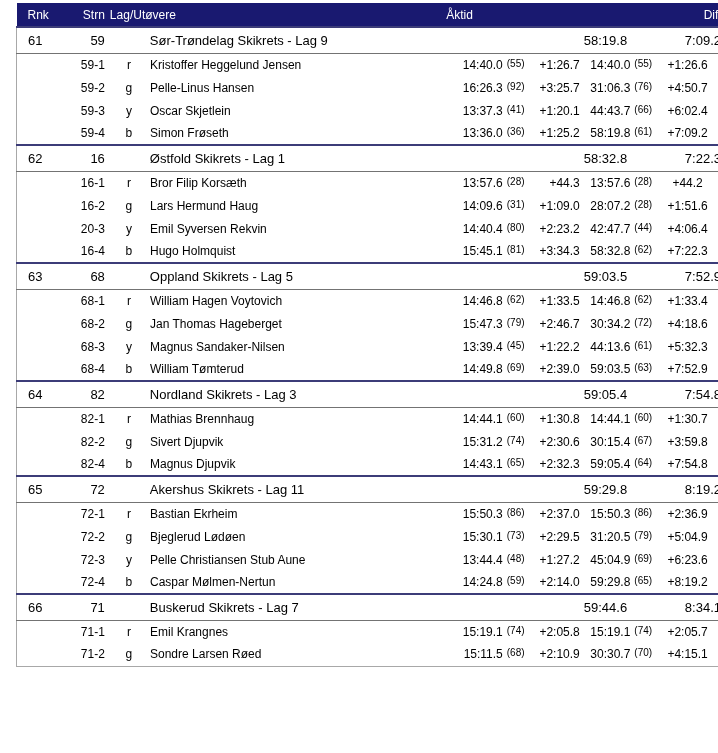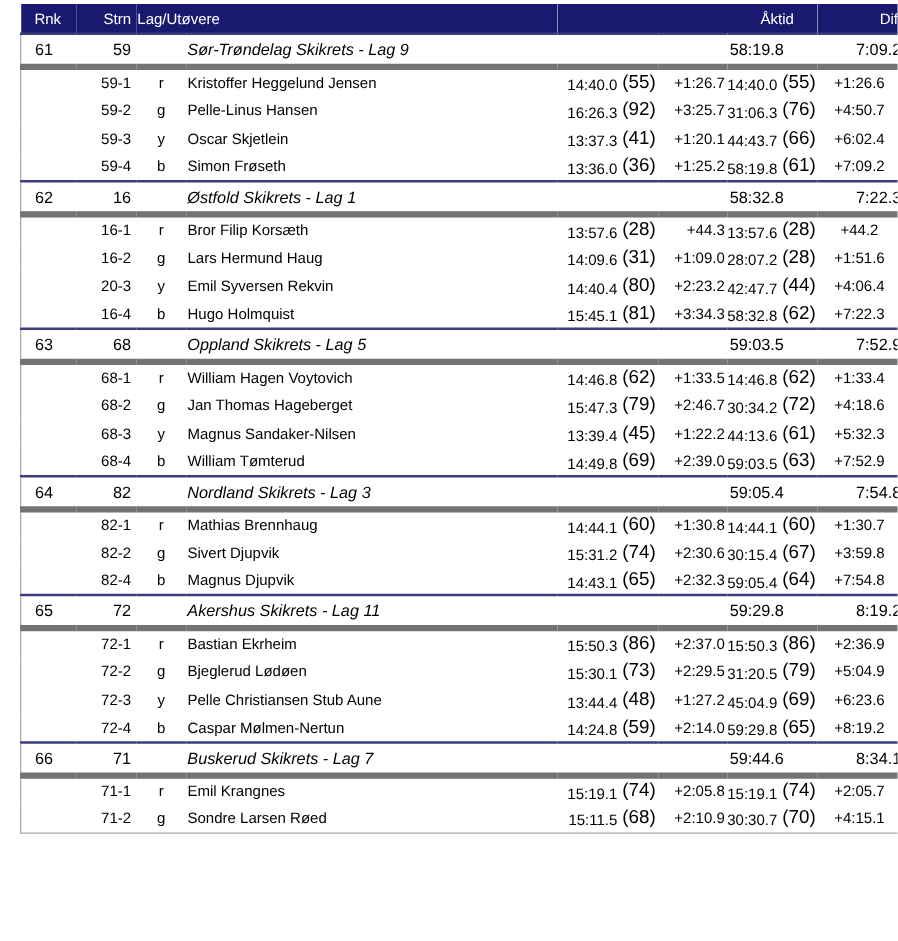--- a/index.html
+++ b/index.html
@@ -20,46 +20,46 @@
   col.c5{width:80px}  
   col.c6{width:55px}  
   col.c7{width:72px}  
   col.c8{width:71px}  
 
   thead tr{height:24px;background:#191970;color:#fff;}
   thead td{font-size:12px;vertical-align:middle;padding:0;}
   thead .h-rnk{padding-left:11px;}
   thead .h-strn{text-align:right;padding-right:4px;}
   thead .h-lag{text-align:left;padding-left:1px;}
-  thead .h-aktid{text-align:right;padding-right:19px;}
+  thead .h-aktid{padding-right:19px;}
   thead .h-diff{text-align:right;padding-right:4px;}
 
   tbody.team{
     border-left:1px solid #a8a8a8;
     border-right:1px solid #a8a8a8;
     border-top:2px solid #3c3c78;
     border-bottom:1px solid #a8a8a8;
   }
   td{padding:0;vertical-align:middle;font-size:12px;white-space:nowrap;overflow:hidden;}
 
   tr.team-row{height:26px;}
-  tr.team-row td{border-bottom:5px solid #737373;font-size:13px;}
+  tr.team-row td{border-bottom:1px solid #737373;font-size:13px;}
   tr.leg-row{height:23px;}
 
   .c-rnk{padding-left:11px;text-align:left;}
   .c-strn{text-align:right;padding-right:4px;}
   .c-leg{text-align:center;}
   .c-name{text-align:left;padding-left:1px;}
-  .t-name{text-align:left;padding-left:41px;font-style:italic;}
+  .t-name{text-align:left;padding-left:41px;}
   .c-time,.c-ldiff,.c-cum{text-align:right;padding-right:2px;}
   .c-diff{text-align:center;padding-right:4px;}
   .t-total{text-align:right;padding-right:27px;}
   .t-diff{text-align:right;padding-right:4px;}
 
-  .sup{font-size:15px;vertical-align:2px;margin-left:4px;}
+  .sup{font-size:10px;vertical-align:2px;margin-left:4px;}
 </style>
 </head>
 <body>
 
 <div class="wrap">
   <table>
     <colgroup>
       <col class="c1">
         <col class="c2">
         <col class="c3">

